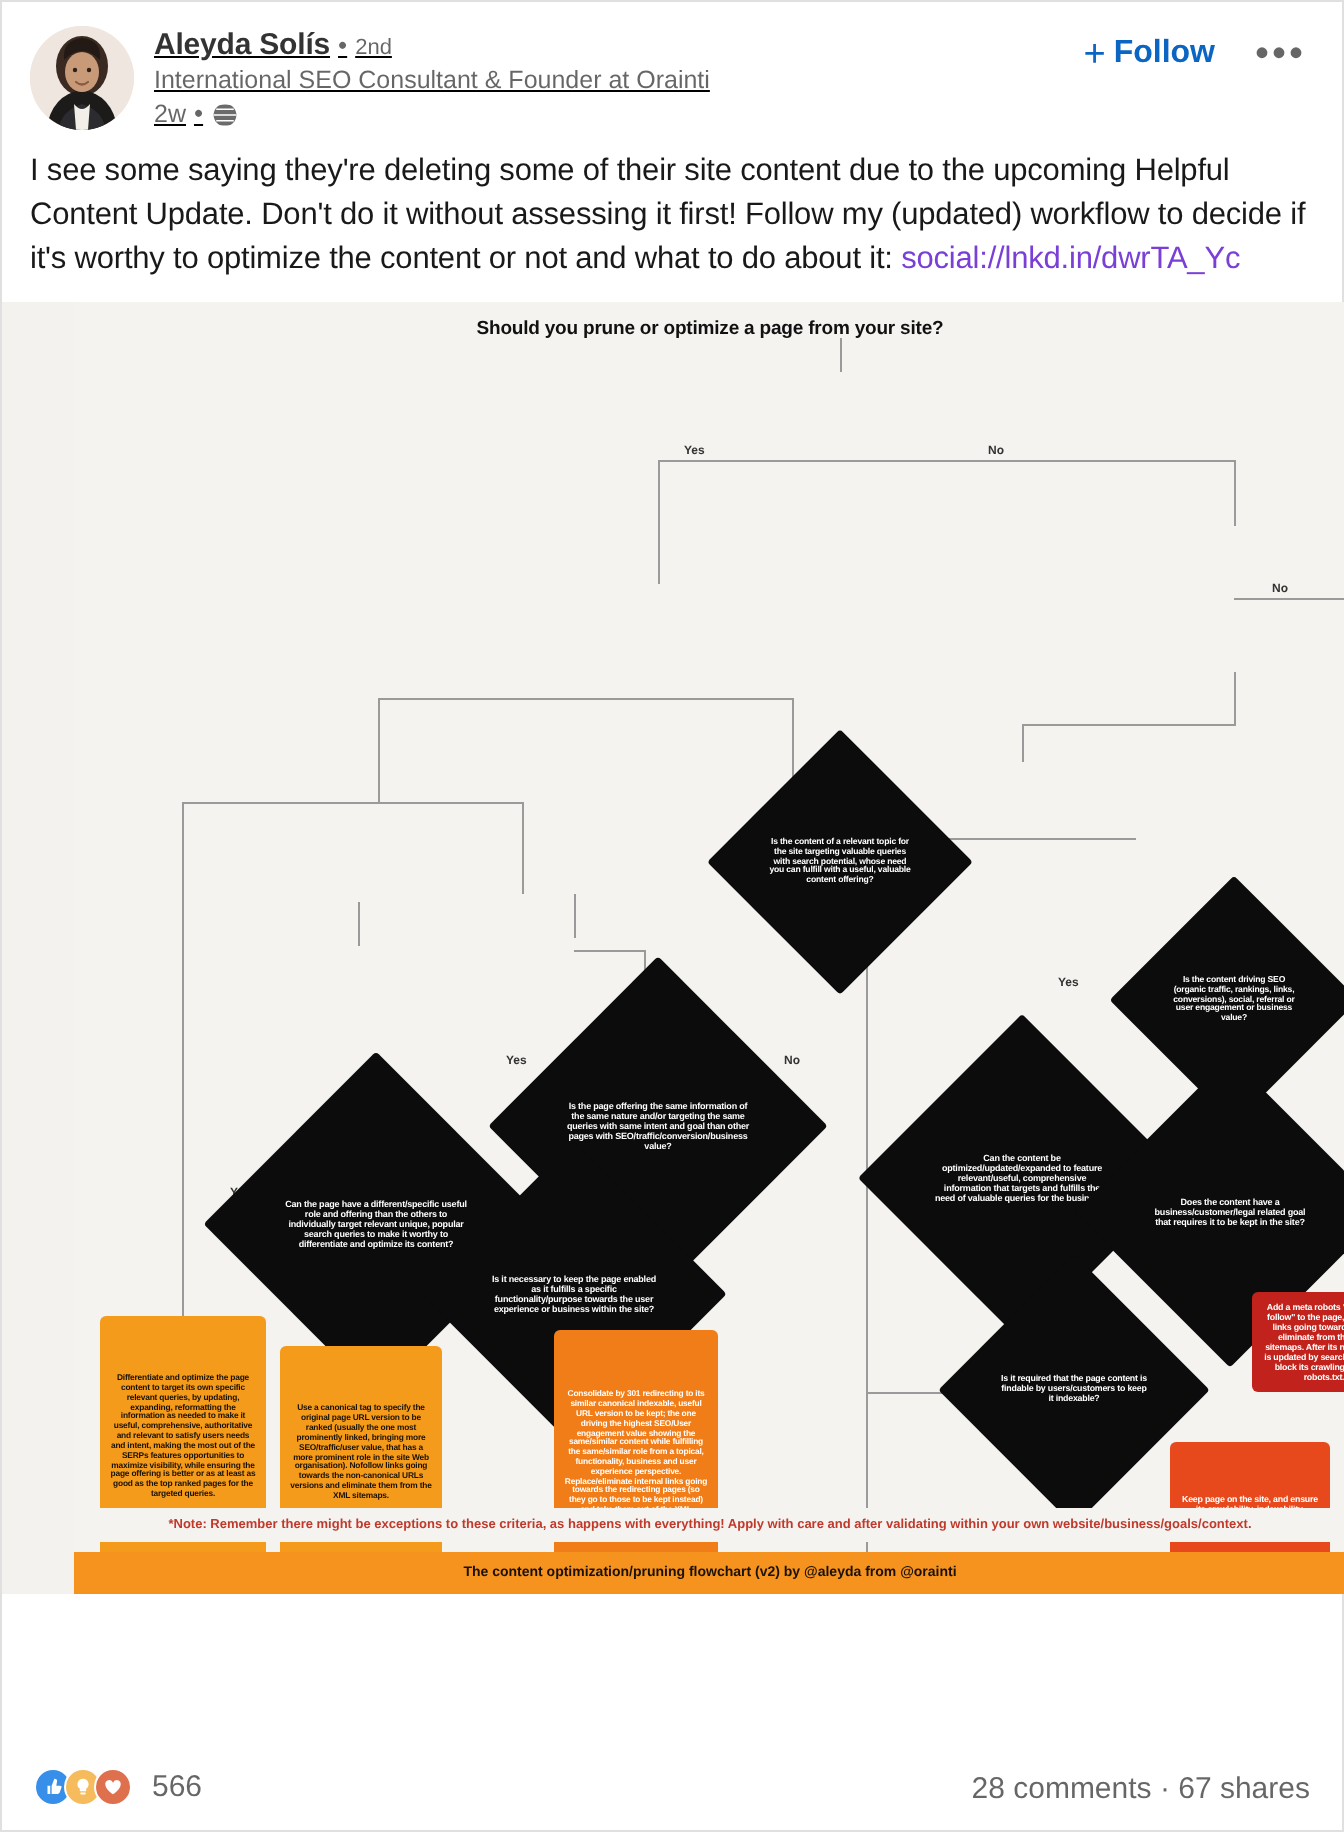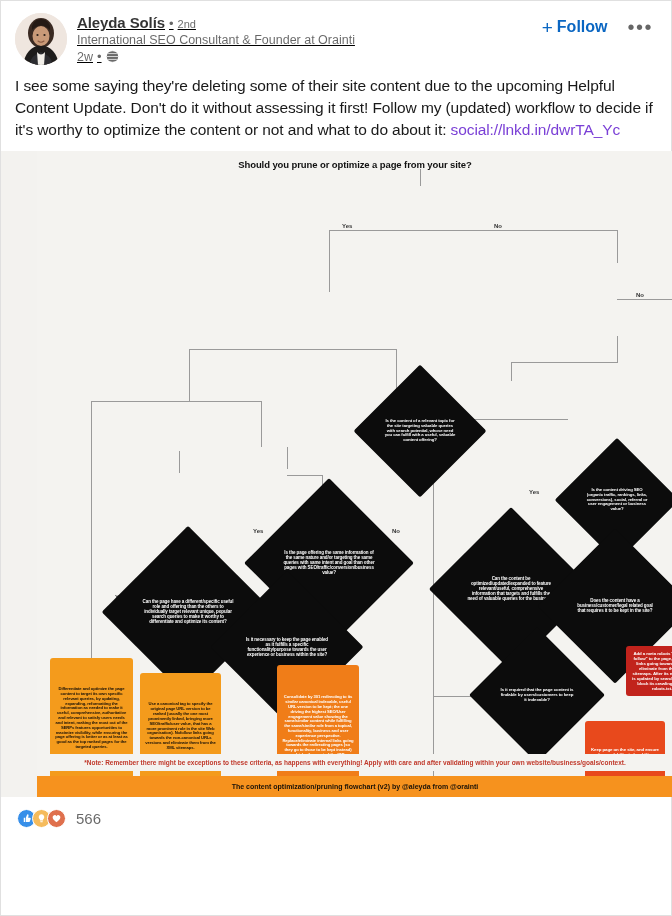--- a/index.html
+++ b/index.html
@@ -36,21 +36,21 @@
     letter-spacing: -0.1px;
   }
   .dot-sep { font-size: 13px; color: #00000099; }
   .degree { font-size: 11px; color: #00000099; }
   .author-headline {
     font-size: 12.5px; color: #00000099;
     margin-top: 1px; line-height: 1.3;
   }
   .time-line {
     font-size: 12.5px; color: #00000099;
-    margin-top: 1px; display: flex; align-items: center; gap: 4px;
+    margin-top: 1px; display: flex; align-items: flex-end; gap: 4px;
   }
   .globe-icon { display: inline-block; width: 13px; height: 13px; }
   .globe-icon svg { display: block; }
   .header-actions {
     display: flex; align-items: center; gap: 14px;
     padding-top: 2px;
   }
   .follow-btn {
     display: flex; align-items: center; gap: 4px;
     color: #0a66c2; font-size: 16px; font-weight: 600;
@@ -135,21 +135,21 @@
   }
   .credit-bar {
     position: absolute; left: 0; right: 0; bottom: 0;
     background: #f6921e; text-align: center;
     font-size: 7px; font-weight: 700; color: #1a1208;
     padding: 7px 10px;
   }
 
   
   .social-bar {
-    display: flex; align-items: flex-start; justify-content: space-between;
+    display: flex; align-items: flex-end; justify-content: space-between;
     padding: 12px 16px; flex: 1 1 auto; gap: 11px;
   }
   .reactions { display: flex; align-items: center; gap: 6px; }
   .react-icons { display: flex; align-items: center; }
   .react-icon {
     width: 19px; height: 19px; border-radius: 50%;
     border: 1.5px solid #fff; margin-left: -4px;
     display: flex; align-items: center; justify-content: center;
     font-size: 10px; color: #fff; position: relative;
   }
@@ -358,15 +358,16 @@
           </svg>
         </div>
         <div class="react-icon react-love">
           <svg viewBox="0 0 16 16" width="11" height="11">
             <path d="M8 13.3S2.4 9.8 2.4 6.2A2.9 2.9 0 0 1 8 4.9a2.9 2.9 0 0 1 5.6 1.3c0 3.6-5.6 7.1-5.6 7.1z" fill="#fff"></path>
           </svg>
         </div>
       </div>
       <span class="react-count">566</span>
     </div>
+    <div class="social-meta">28 comments · 67 shares</div>
   </div>
 
 </div>
 
 </body></html>

